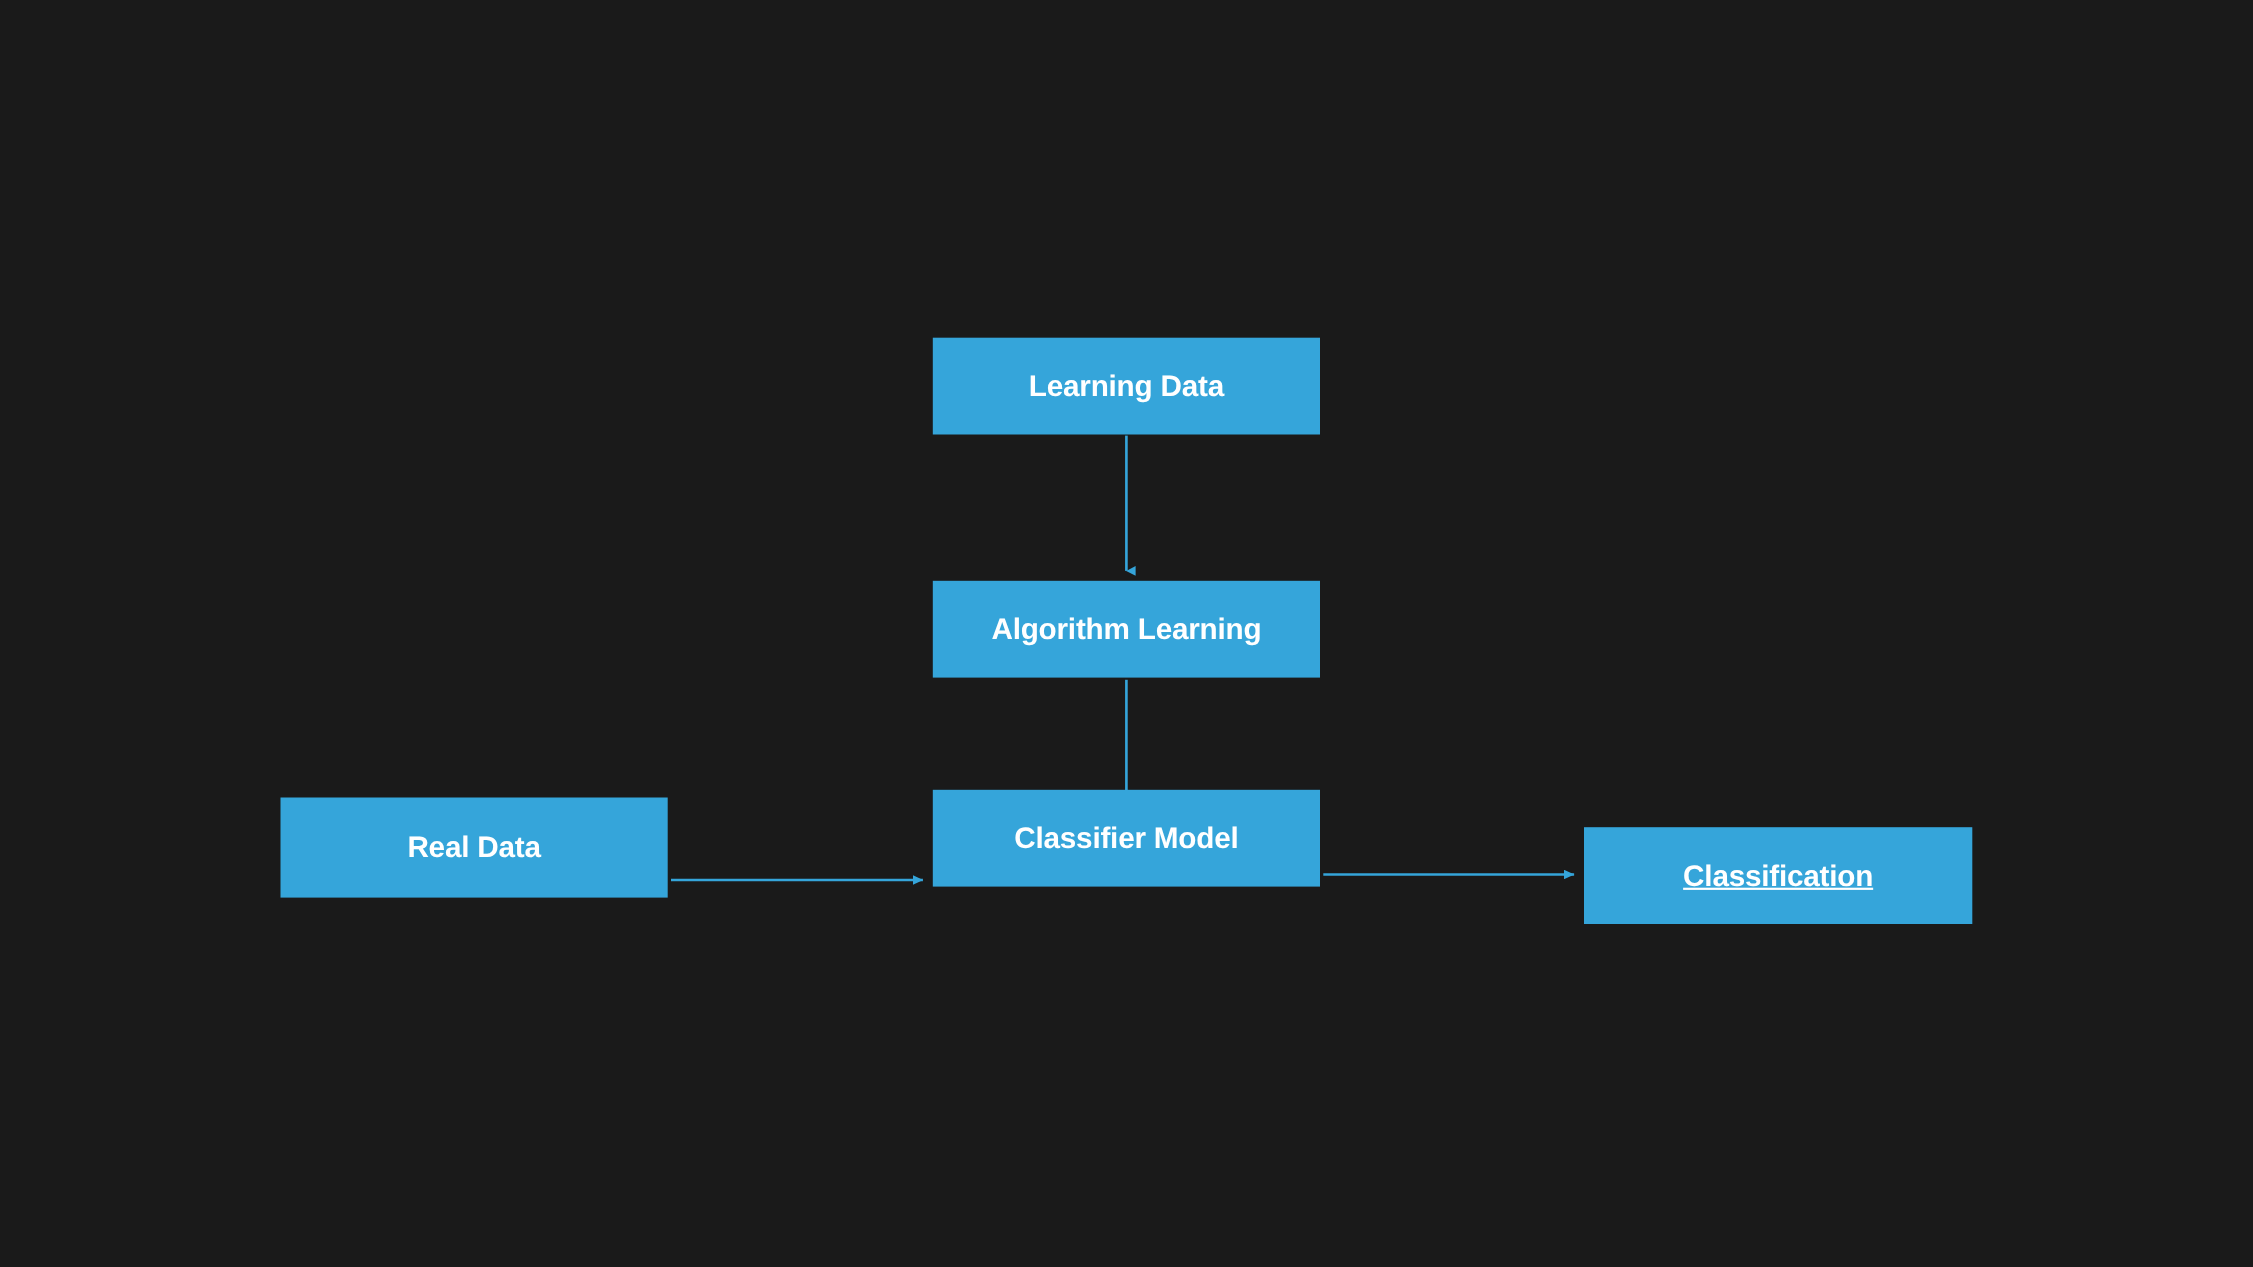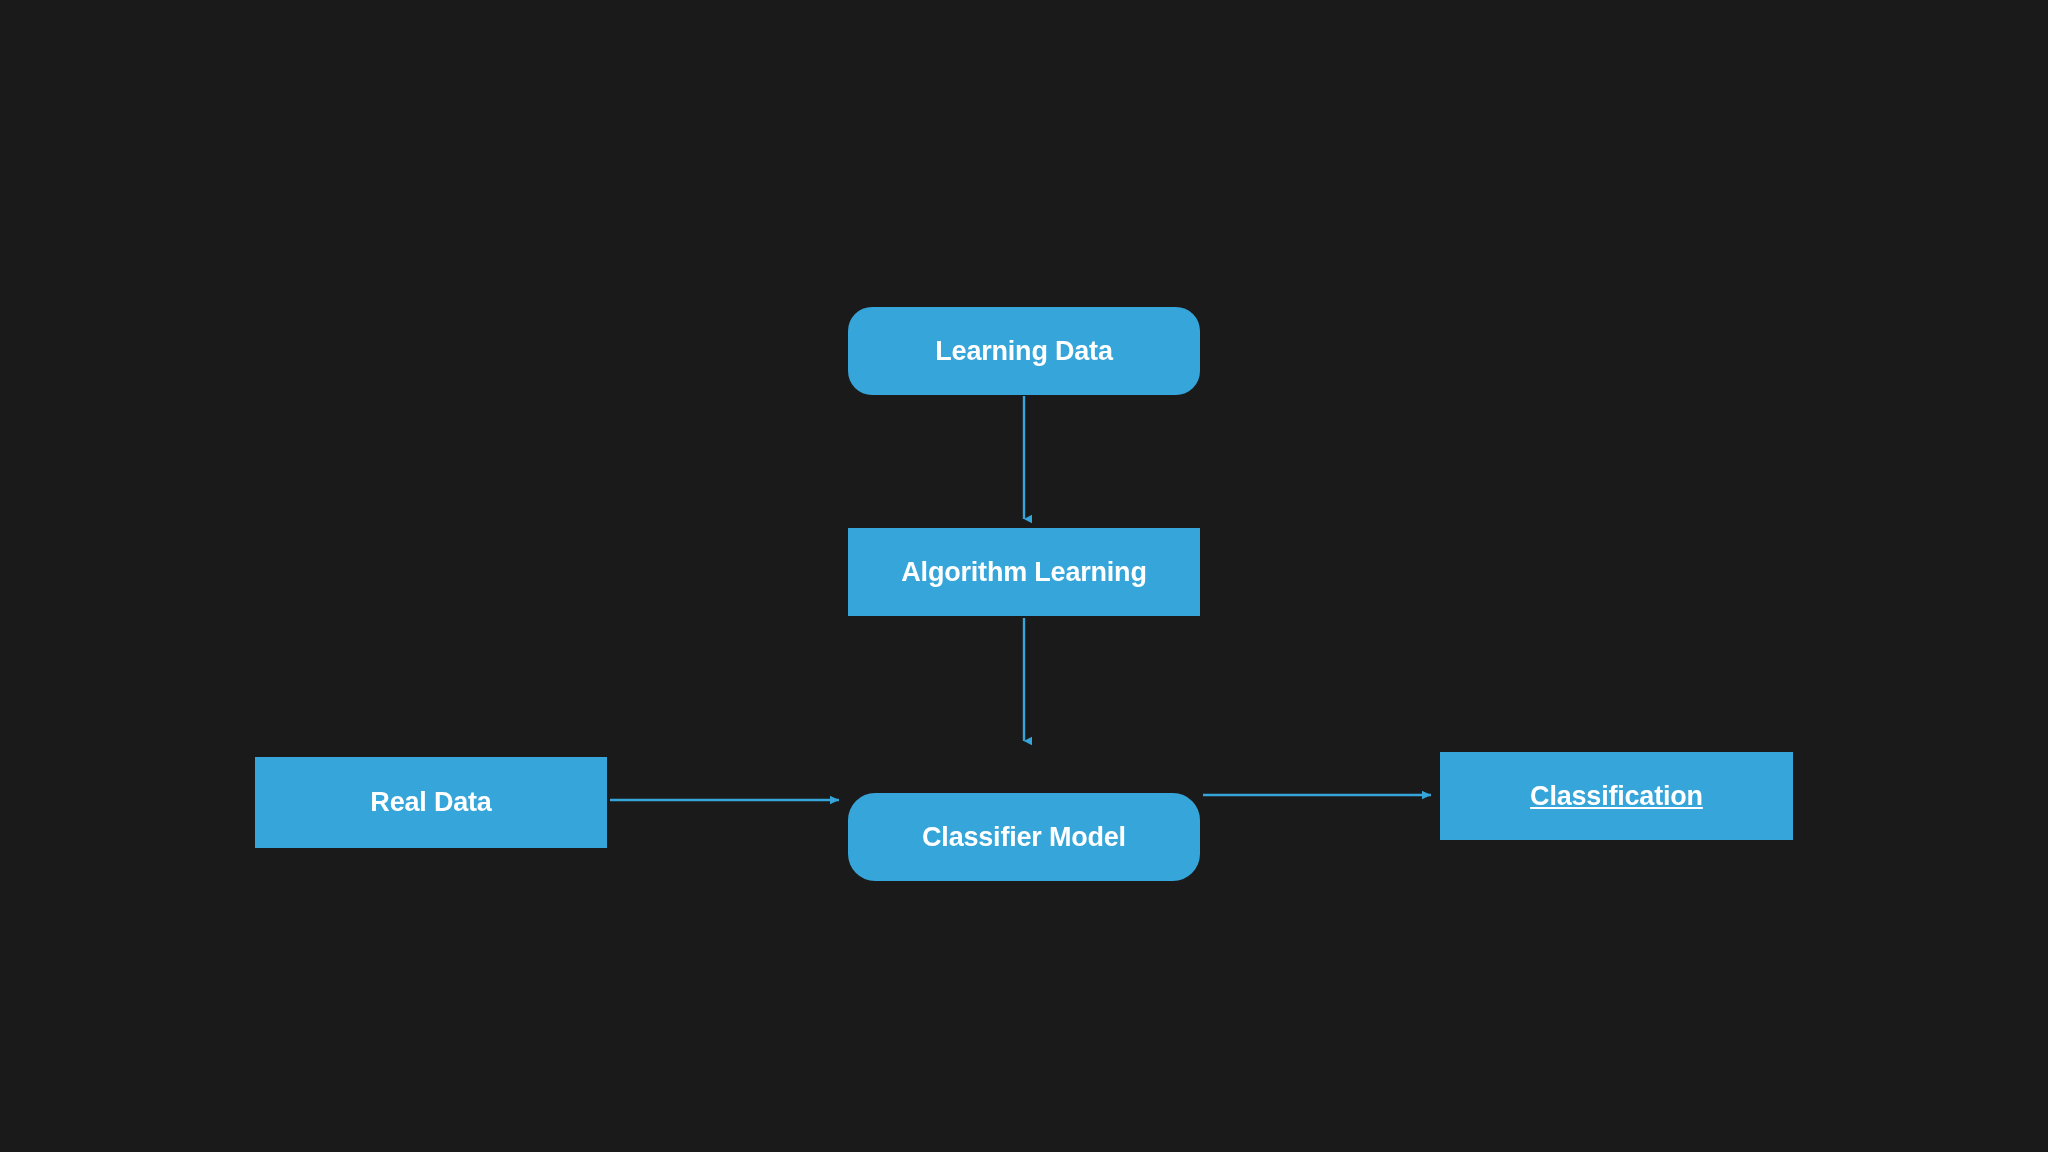--- a/index.html
+++ b/index.html
@@ -22,24 +22,24 @@
     justify-content: center;
     background: #35a5da;
     color: #ffffff;
     font-weight: bold;
     font-size: 27px;
     letter-spacing: -0.2px;
     line-height: 1;
     white-space: nowrap;
     box-sizing: border-box;
   }
-  #node-learning-data   { left: 848px;  top: 307px; width: 352px; height: 88px; border-radius: 24px; }
+  #node-learning-data   { left: 848px;  top: 307px; width: 352px; height: 88px; }
   #node-algorithm-learning { left: 848px; top: 528px; width: 352px; height: 88px; }
-  #node-classifier-model { left: 848px;  top: 793px; width: 352px; height: 88px; border-radius: 27px; }
-  #node-real-data       { left: 255px;  top: 757px; width: 352px; height: 91px; }
+  #node-classifier-model { left: 848px;  top: 718px; width: 352px; height: 88px; }
+  #node-real-data       { left: 255px;  top: 725px; width: 352px; height: 91px; }
   #node-classification  { left: 1440px; top: 752px; width: 353px; height: 88px; text-decoration: underline; }
 
   .edge-layer {
     position: absolute;
     left: 0;
     top: 0;
     width: 2048px;
     height: 1152px;
     pointer-events: none;
   }

